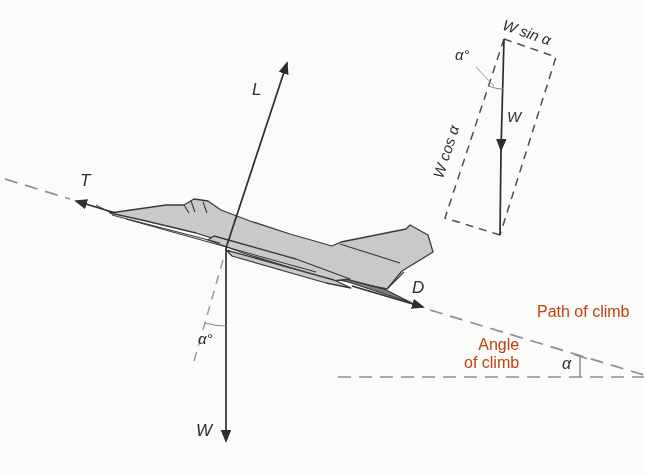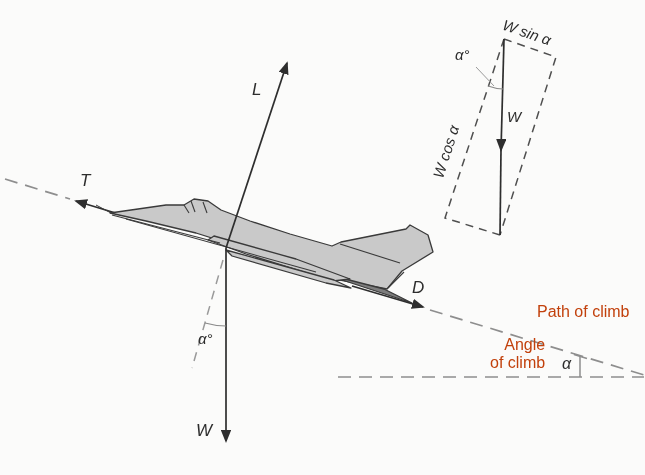--- a/index.html
+++ b/index.html
@@ -3,21 +3,21 @@
 <meta charset="utf-8">
 <style>
   html,body{margin:0;padding:0;}
   body{font-family:"Liberation Sans",sans-serif;background:#ffffff;}
   #canvas{position:relative;width:645px;height:475px;background:#fbfbfa;overflow:hidden;}
   #diagram-svg{position:absolute;left:0;top:0;}
   .lbl{position:absolute;color:#2d2d2d;line-height:1.15;white-space:nowrap;}
   .var{font-style:italic;font-size:17px;}
   .var-sm{font-style:italic;font-size:15px;}
   .caption{font-size:16px;color:#c2410c;text-align:right;}
-  .prewrap{white-space:pre-line;margin-left:26px;}
+  .prewrap{white-space:pre-line;}
   .rot-sin{font-style:italic;font-size:15px;transform:rotate(19deg);transform-origin:left top;}
   .rot-cos{font-style:italic;font-size:15px;width:80px;text-align:center;transform:rotate(-72deg);transform-origin:center center;}
 </style>
 </head>
 <body>
 
 <div id="canvas">
 
   <svg id="diagram-svg" width="645" height="475" viewBox="0 0 645 475">
     <defs>

